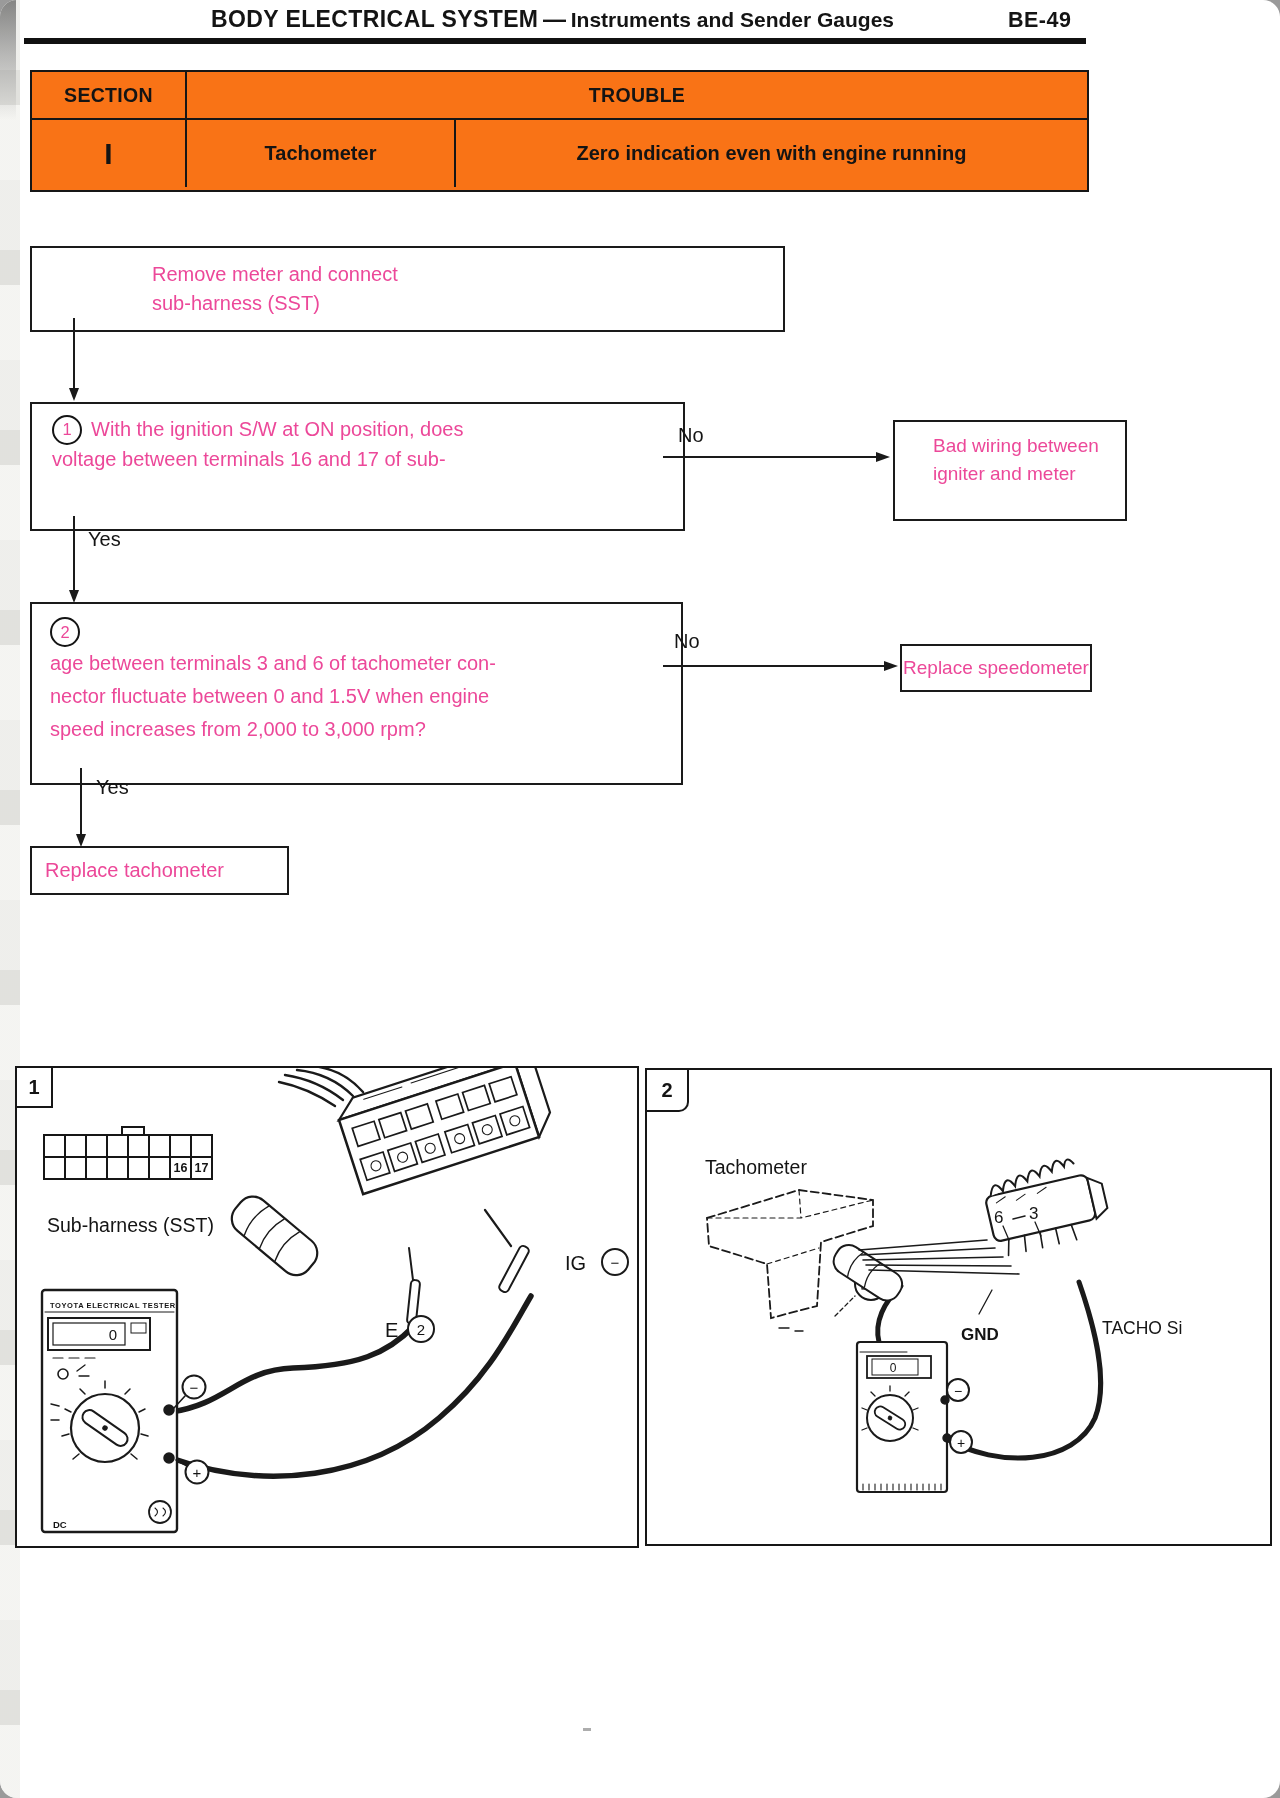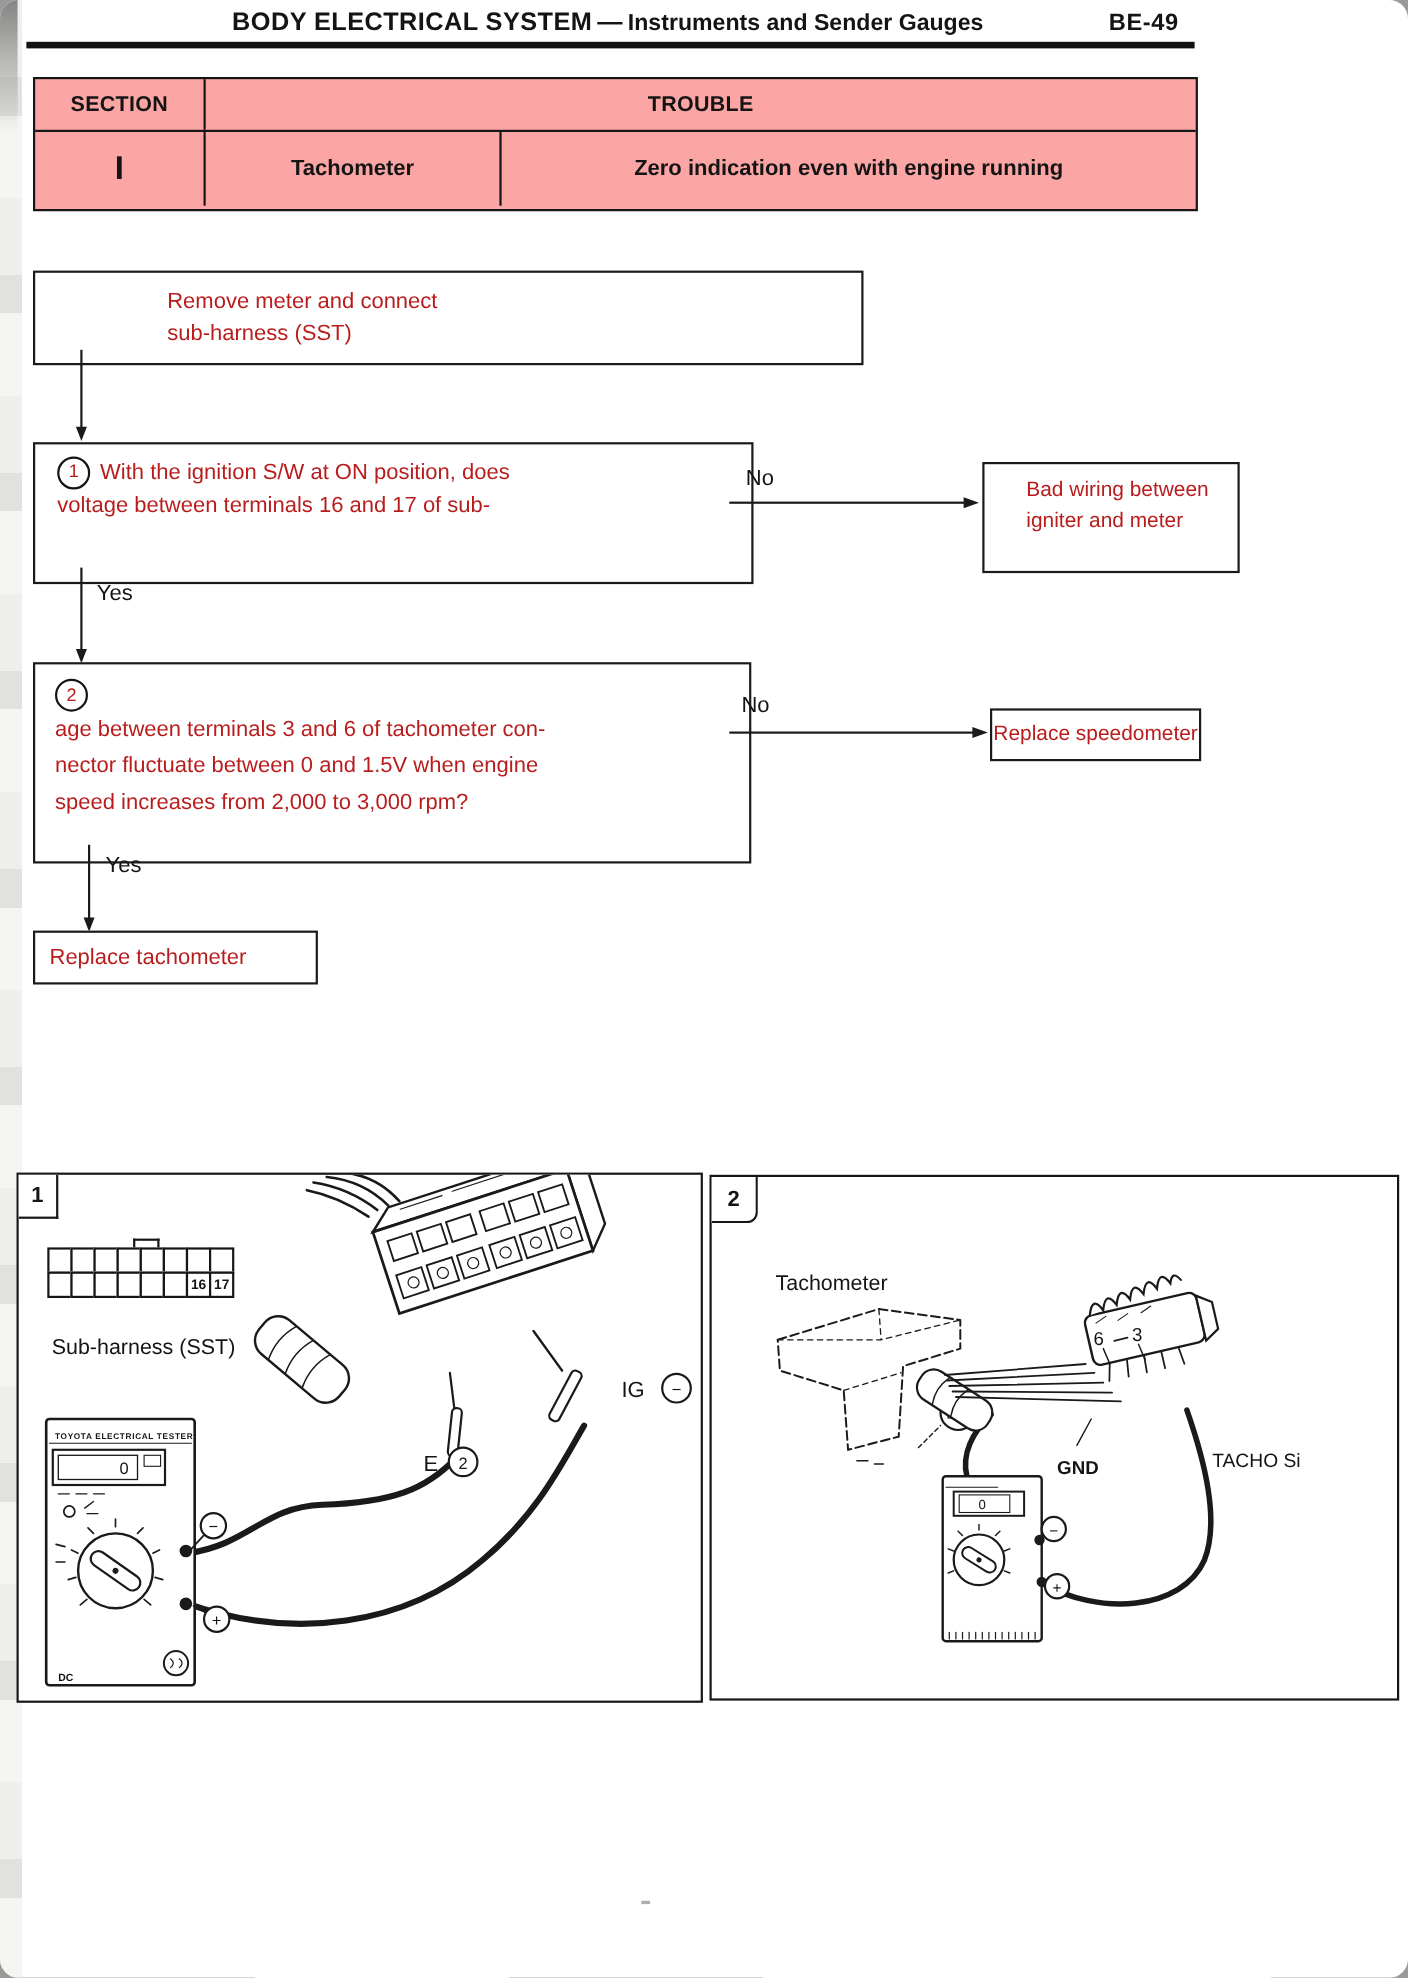--- a/index.html
+++ b/index.html
@@ -10,31 +10,31 @@
     background:repeating-linear-gradient(180deg,#e9e9e5 0 70px,#d7d7d2 70px 105px,#f1f1ed 105px 180px);}
   .scan-smudge{position:absolute;left:0;top:0;width:16px;height:120px;opacity:.55;
     background:linear-gradient(180deg,#2e2e2e,#8a8a8a 45%,rgba(200,200,200,0));}
   
   .title{position:absolute;left:20px;top:6px;width:1065px;text-align:center;font-weight:bold;white-space:nowrap;}
   .title .main{font-size:23px;letter-spacing:.4px;}
   .title .sub{font-size:21px;}
   .pagenum{position:absolute;left:1008px;top:8px;font-weight:bold;font-size:21.5px;letter-spacing:.5px;}
   .rule{position:absolute;left:24px;top:38px;width:1062px;height:5.5px;background:#111;}
   
-  .tbl{position:absolute;left:30px;top:70px;width:1055px;height:118px;border:2.6px solid #161616;background:#fca5a5;}
+  .tbl{position:absolute;left:30px;top:70px;width:1055px;height:118px;border:2.6px solid #161616;background:#f97316;}
   .trow1{height:46px;border-bottom:2.6px solid #161616;display:flex;}
   .trow2{height:67px;display:flex;}
   .tc{display:flex;align-items:center;justify-content:center;}
   .tc-section{width:153px;border-right:2.6px solid #161616;font-weight:bold;font-size:19.5px;letter-spacing:.3px;}
   .tc-trouble{flex:1;font-weight:bold;font-size:19.5px;letter-spacing:.3px;}
   .tc-i{width:153px;border-right:2.6px solid #161616;font-weight:bold;font-size:30px;}
   .tc-comp{width:267px;border-right:2.6px solid #161616;font-weight:bold;font-size:20px;}
   .tc-symp{flex:1;font-weight:bold;font-size:20px;}
   
-  .b{position:absolute;border:2.3px solid #1a1a1a;background:#fff;font-size:20px;color:#b91c1c;}
+  .b{position:absolute;border:2.3px solid #1a1a1a;background:#fff;font-size:20px;color:#ec4899;}
   .vl{position:absolute;width:2.2px;background:#1a1a1a;}
   .hl{position:absolute;height:2.2px;background:#1a1a1a;}
   .ad{position:absolute;width:0;height:0;border-left:5.5px solid transparent;border-right:5.5px solid transparent;border-top:13px solid #1a1a1a;}
   .ar{position:absolute;width:0;height:0;border-top:5.5px solid transparent;border-bottom:5.5px solid transparent;border-left:14px solid #1a1a1a;}
   .lbl{position:absolute;font-size:20px;}
   .cn{display:inline-flex;width:26px;height:26px;border:2px solid #141414;border-radius:50%;
       align-items:center;justify-content:center;font-size:16.5px;flex:none;background:#fff;}
   .fl{display:flex;align-items:center;gap:9px;}
   
   .panel{position:absolute;border:2.4px solid #161616;background:#fff;}

